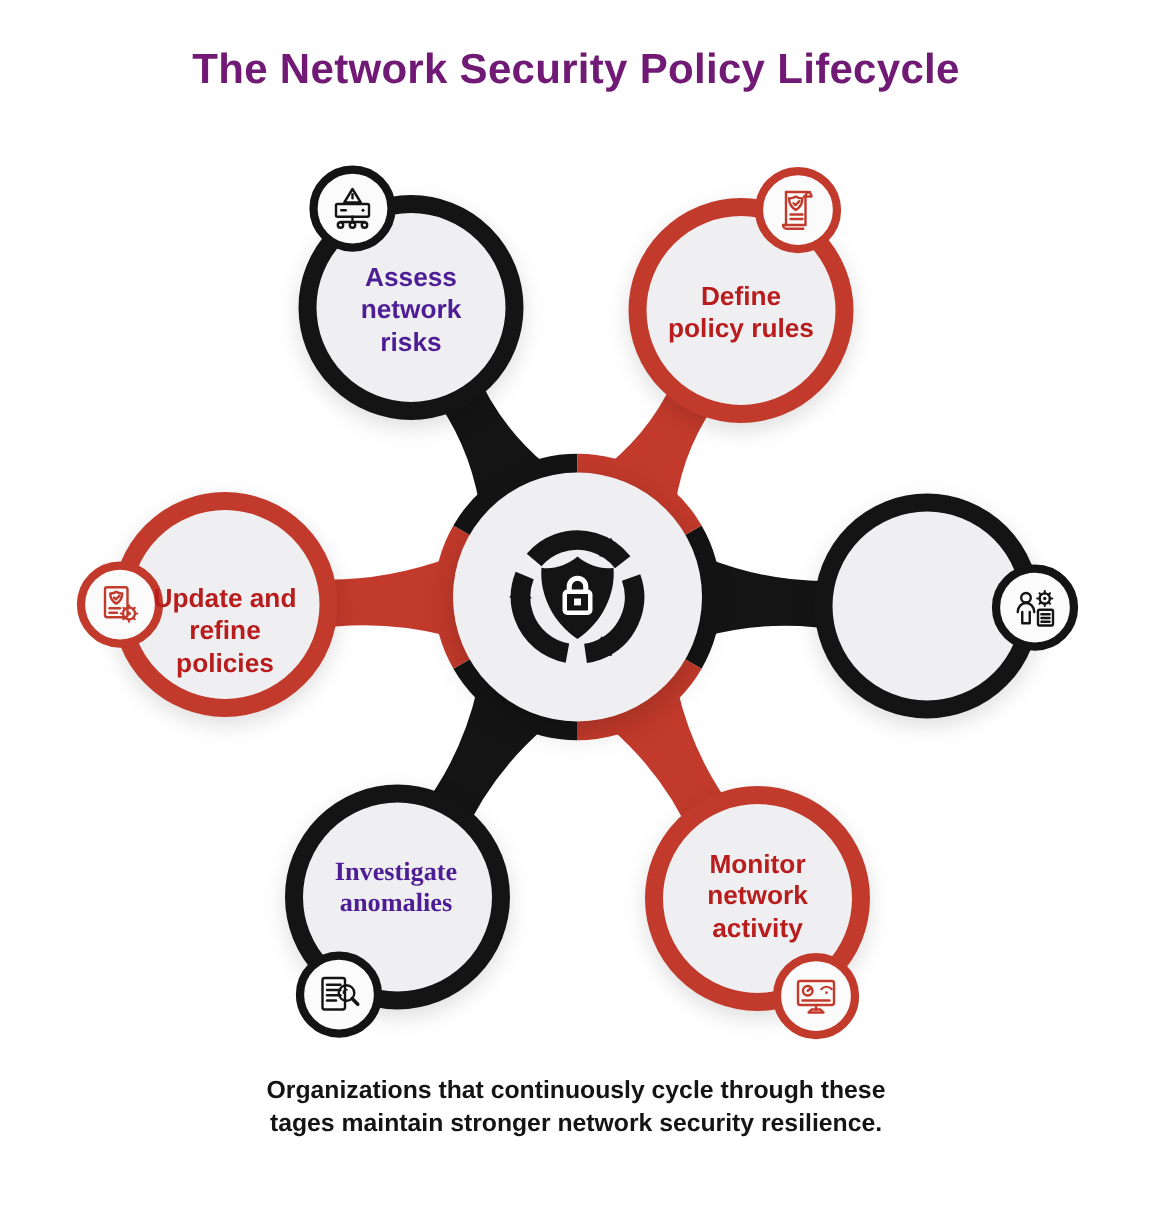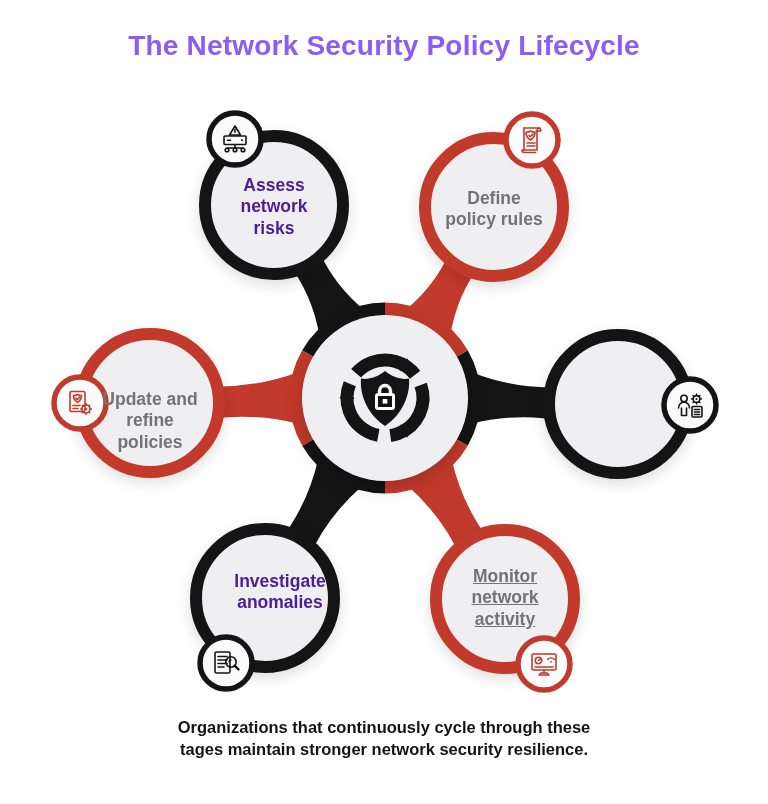--- a/index.html
+++ b/index.html
@@ -8,34 +8,34 @@
     position:relative;
     width:768px; height:804px;
     background:#ffffff;
     font-family:"Liberation Sans", sans-serif;
     overflow:hidden;
   }
   .diagram-svg { position:absolute; inset:0; }
   .page-title {
     position:absolute; top:30px; left:0; width:768px;
     text-align:center;
-    font-size:28px; font-weight:700; color:#8b5cf6;
+    font-size:28px; font-weight:700; color:#701a75;
     letter-spacing:.2px;
   }
   .node-label {
     position:absolute;
     width:150px;
     transform:translate(-50%,-50%);
     text-align:center;
     font-size:17.5px; font-weight:700;
     line-height:1.22;
     white-space:pre-line;
   }
   .node-label.black { color:#4c1d95; }
-  .node-label.red   { color:#737373; }
+  .node-label.red   { color:#b91c1c; }
   .caption {
     position:absolute; top:716px; left:0; width:768px;
     text-align:center;
     font-size:16.5px; font-weight:700; color:#141414;
     line-height:1.35;
     white-space:pre-line;
   }
   .soft-shadow { filter:drop-shadow(0 5px 7px rgba(0,0,0,.13)); }
   .hub-shadow  { filter:drop-shadow(0 6px 10px rgba(0,0,0,.18)); }
 </style>
@@ -196,24 +196,24 @@
     </g>
   </svg>
 
   <h1 class="page-title">The Network Security Policy Lifecycle</h1>
 
   <div class="node-label black" style="left:274px; top:207px;">Assess
 network
 risks</div>
   <div class="node-label red" style="left:494px; top:209px;">Define
 policy rules</div>
-  <div class="node-label red" style="left:505px; top:598px;text-decoration:underline;">Monitor
+  <div class="node-label red" style="left:505px; top:598px;">Monitor
 network
 activity</div>
-  <div class="node-label black" style="left:280px; top:592px;">Investigate
+  <div class="node-label black" style="left:264px; top:592px;font-family:Liberation Serif, serif;">Investigate
 anomalies</div>
   <div class="node-label red" style="left:150px; top:404px;margin-top:17px;">Update and
 refine
 policies</div>
 
   <p class="caption">Organizations that continuously cycle through these
 tages maintain stronger network security resilience.</p>
 </div>
 
 </body></html>

